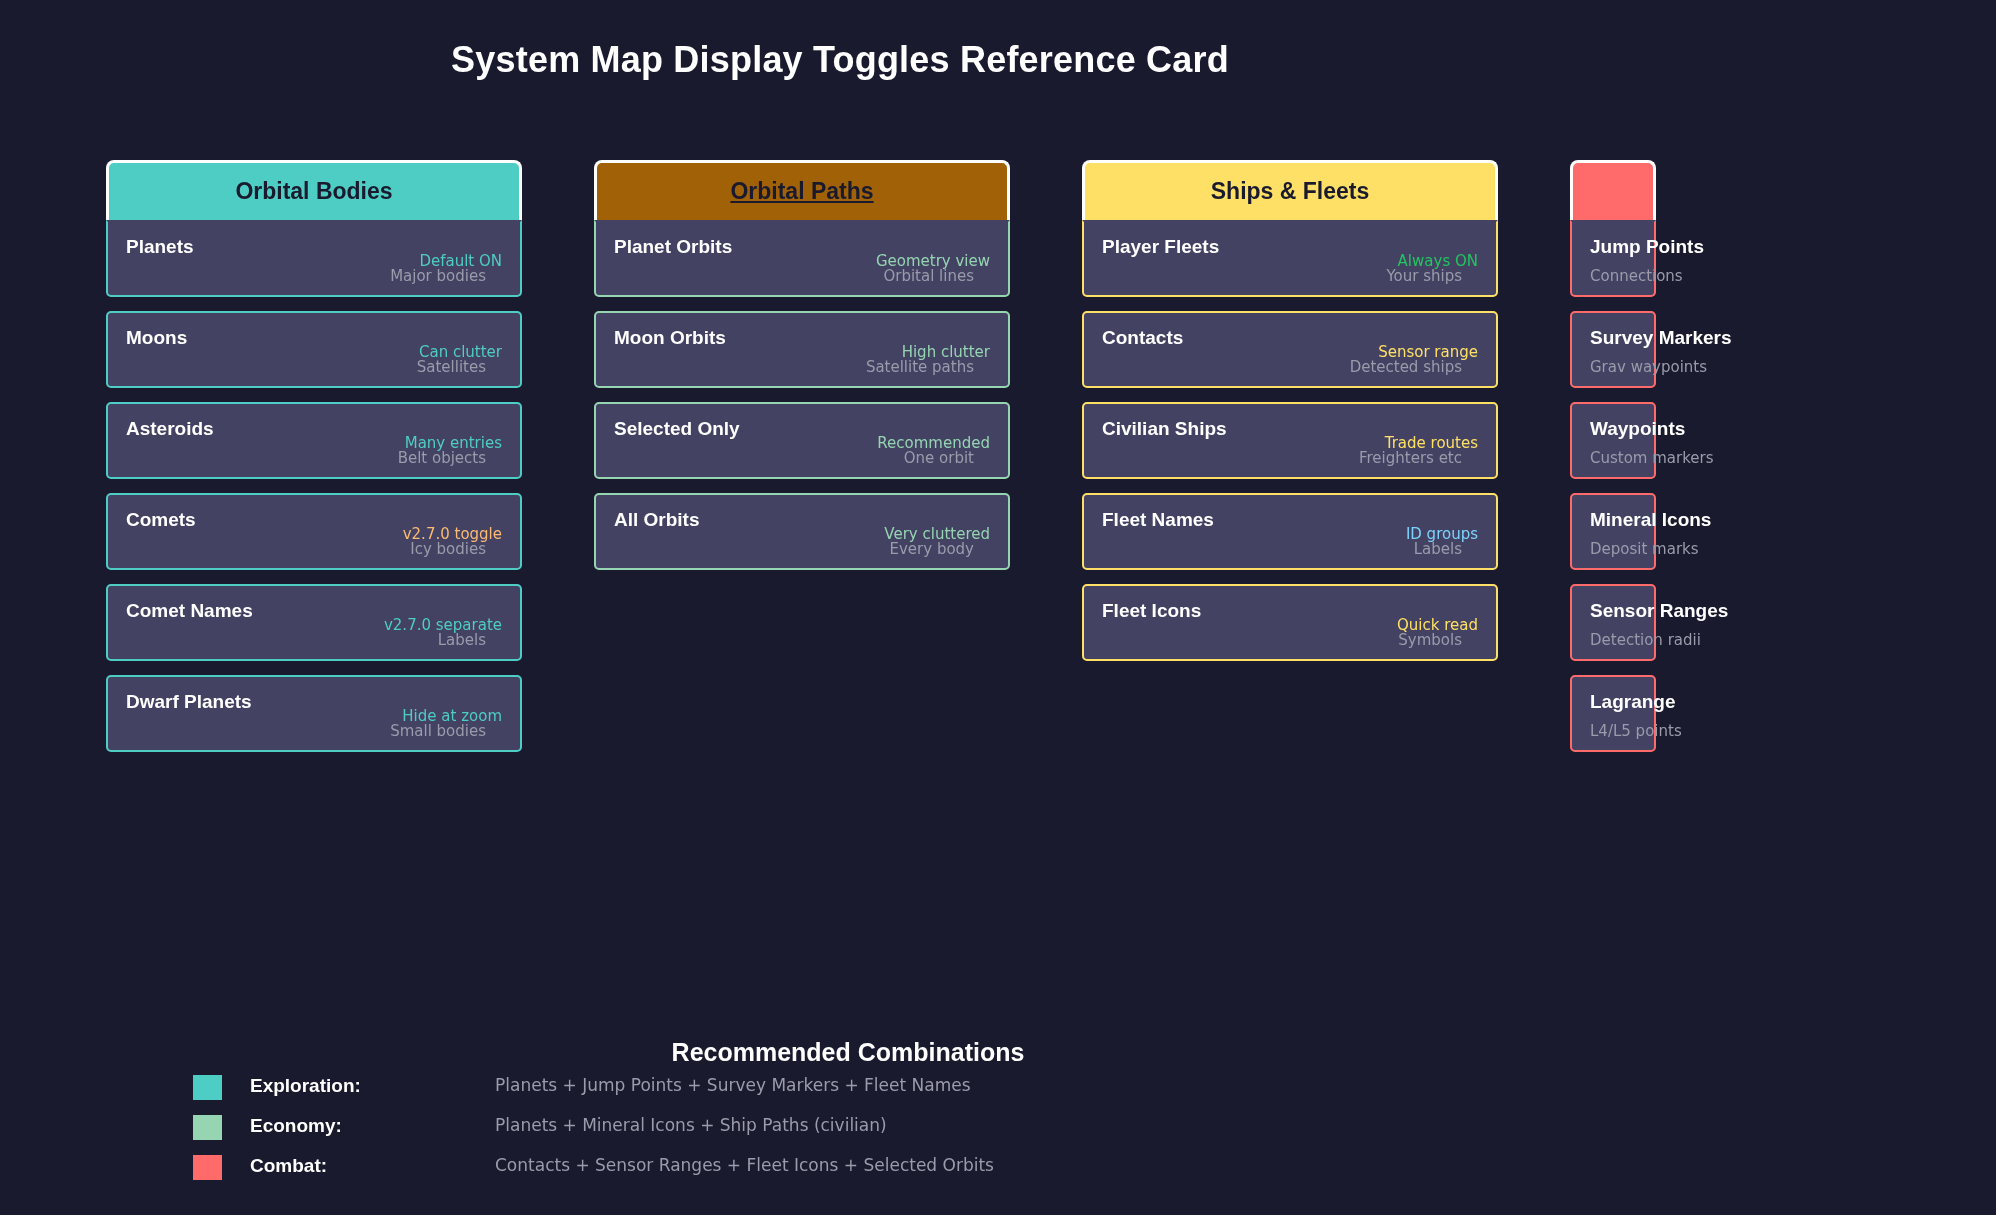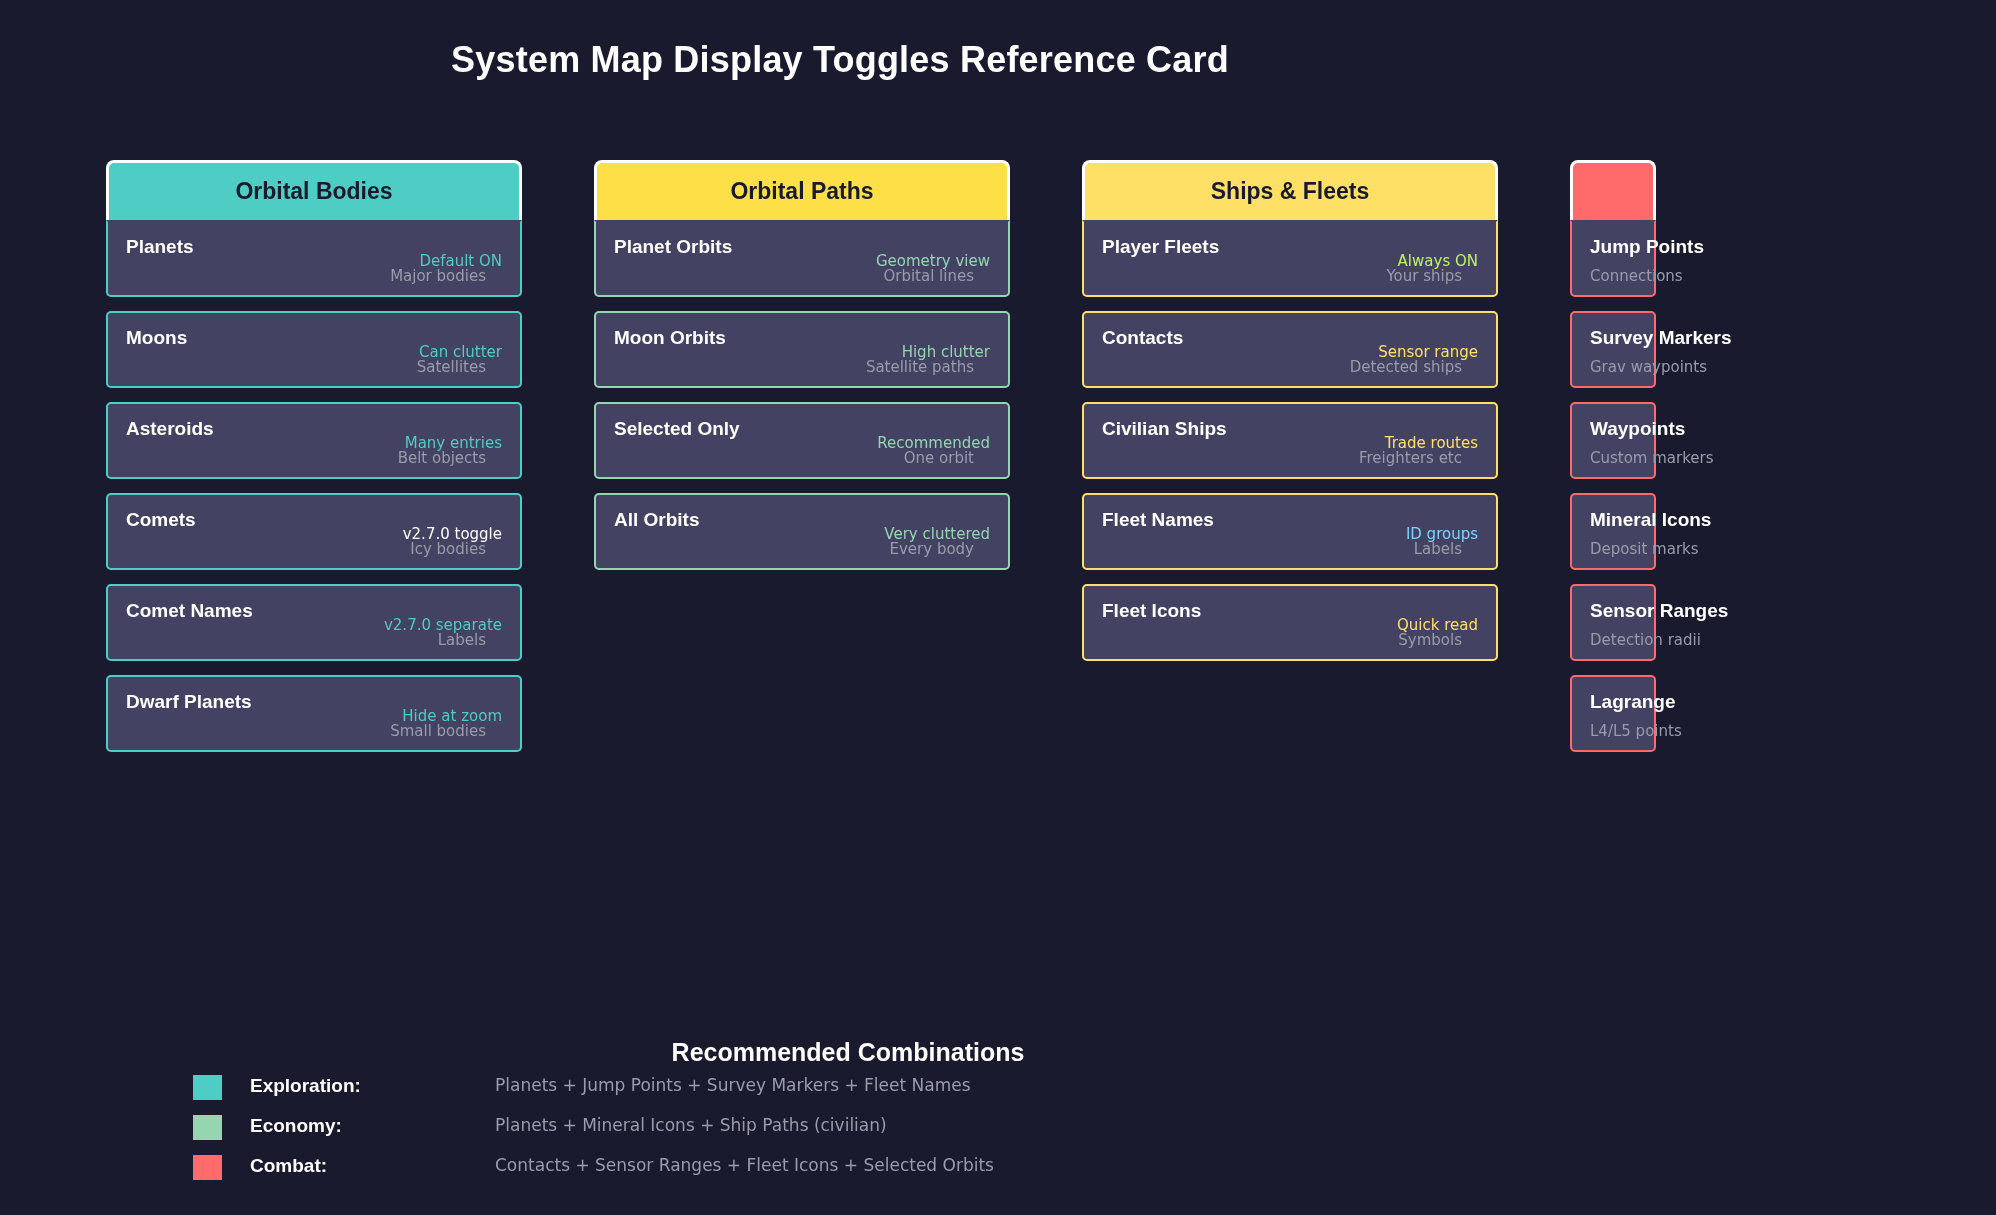--- a/index.html
+++ b/index.html
@@ -211,36 +211,36 @@
           <div class="toggle-tag" style="color: rgb(78, 205, 196);">Can clutter</div>
         </div>
         <div class="toggle-row" style="border-color: rgb(78, 205, 196);">
           <div class="toggle-name">Asteroids</div>
           <div class="toggle-sub">Belt objects</div>
           <div class="toggle-tag" style="color: rgb(78, 205, 196);">Many entries</div>
         </div>
         <div class="toggle-row" style="border-color: rgb(78, 205, 196);">
           <div class="toggle-name">Comets</div>
           <div class="toggle-sub">Icy bodies</div>
-          <div class="toggle-tag" style="color: #ffffff;">v2.7.0 toggle</div>
+          <div class="toggle-tag" style="color: #fdba74;">v2.7.0 toggle</div>
         </div>
         <div class="toggle-row" style="border-color: rgb(78, 205, 196);">
           <div class="toggle-name">Comet Names</div>
           <div class="toggle-sub">Labels</div>
           <div class="toggle-tag" style="color: rgb(78, 205, 196);">v2.7.0 separate</div>
         </div>
         <div class="toggle-row" style="border-color: rgb(78, 205, 196);">
           <div class="toggle-name">Dwarf Planets</div>
           <div class="toggle-sub">Small bodies</div>
           <div class="toggle-tag" style="color: rgb(78, 205, 196);">Hide at zoom</div>
         </div>
       </div>
     </div>
     <div class="column">
-      <div class="col-header" style="background: #fde047;">Orbital Paths</div>
+      <div class="col-header" style="background: #a16207; text-decoration: underline;">Orbital Paths</div>
       <div class="toggle-list">
         <div class="toggle-row" style="border-color: transparent rgb(149, 213, 178) rgb(149, 213, 178);">
           <div class="toggle-name">Planet Orbits</div>
           <div class="toggle-sub">Orbital lines</div>
           <div class="toggle-tag" style="color: rgb(149, 213, 178);">Geometry view</div>
         </div>
         <div class="toggle-row" style="border-color: rgb(149, 213, 178);">
           <div class="toggle-name">Moon Orbits</div>
           <div class="toggle-sub">Satellite paths</div>
           <div class="toggle-tag" style="color: rgb(149, 213, 178);">High clutter</div>
@@ -256,21 +256,21 @@
           <div class="toggle-tag" style="color: rgb(149, 213, 178);">Very cluttered</div>
         </div>
       </div>
     </div>
     <div class="column">
       <div class="col-header" style="background: rgb(255, 224, 102);">Ships &amp; Fleets</div>
       <div class="toggle-list">
         <div class="toggle-row" style="border-color: transparent rgb(255, 224, 102) rgb(255, 224, 102);">
           <div class="toggle-name">Player Fleets</div>
           <div class="toggle-sub">Your ships</div>
-          <div class="toggle-tag" style="color: #bef264;">Always ON</div>
+          <div class="toggle-tag" style="color: #22c55e;">Always ON</div>
         </div>
         <div class="toggle-row" style="border-color: rgb(255, 224, 102);">
           <div class="toggle-name">Contacts</div>
           <div class="toggle-sub">Detected ships</div>
           <div class="toggle-tag" style="color: rgb(255, 224, 102);">Sensor range</div>
         </div>
         <div class="toggle-row" style="border-color: rgb(255, 224, 102);">
           <div class="toggle-name">Civilian Ships</div>
           <div class="toggle-sub">Freighters etc</div>
           <div class="toggle-tag" style="color: rgb(255, 224, 102);">Trade routes</div>

